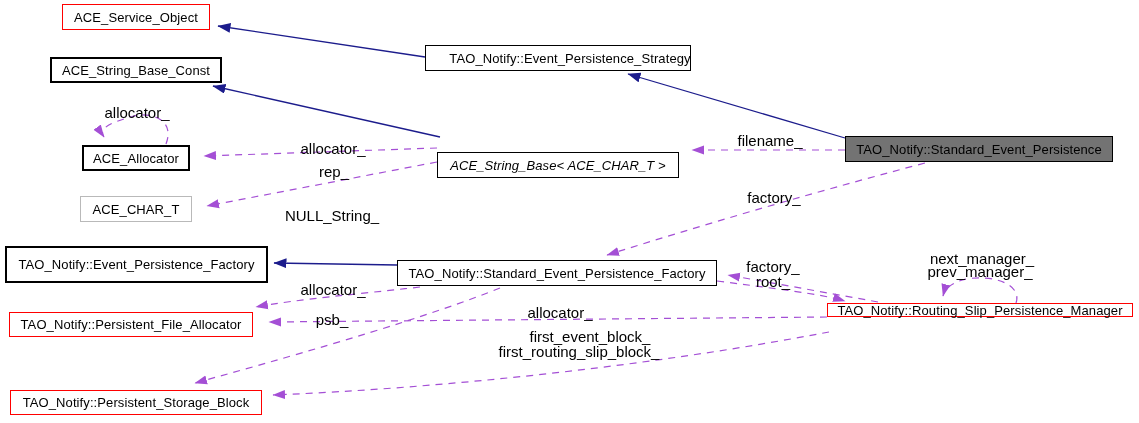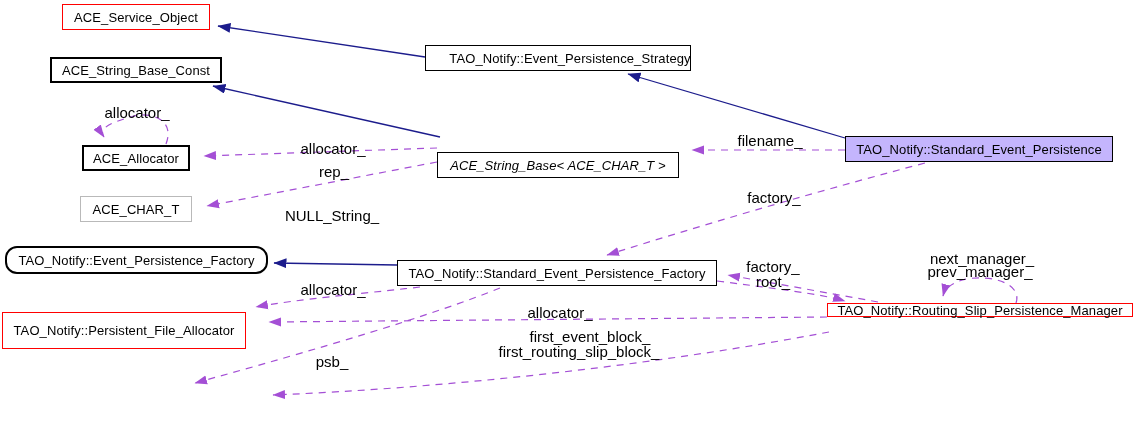--- a/index.html
+++ b/index.html
@@ -17,21 +17,21 @@
     background:#ffffff;
     border:1.2px solid #000000;
     font-size:13px;color:#000000;
     white-space:nowrap;
     box-sizing:border-box;
     letter-spacing:0.1px;
   }
   .node.red{border:1.6px solid #ff0000;}
   .node.graybrd{border:1.2px solid #b9b9b9;}
   .node.bold{border-width:2px;}
-  .node.current{background:#c4b5fd;text-align:center;}
+  .node.current{background:#737373;text-align:center;}
   .elabel{
     position:absolute;
     transform:translate(-50%,-50%);
     font-size:15px;color:#000000;
     white-space:nowrap;
     line-height:13px;
   }
 </style>
 </head>
 <body>
@@ -85,42 +85,45 @@
     </div>
   <div class="node" style="left:425px; top:45px;  width:266px; height:26px;padding-left:24px;">
       <span>TAO_Notify::Event_Persistence_Strategy</span>
     </div>
   <div class="node" style="left:437px; top:152px; width:242px; height:26px;font-style:italic;">
       <span>ACE_String_Base&lt; ACE_CHAR_T &gt;</span>
     </div>
   <div class="node current" style="left:845px; top:136px; width:268px; height:26px;">
       <span>TAO_Notify::Standard_Event_Persistence</span>
     </div>
-  <div class="node bold" style="left:5px;   top:246px; width:263px; height:28px;border-radius:12px;">
+  <div class="node bold" style="left:5px;   top:246px; width:263px; height:37px;">
       <span>TAO_Notify::Event_Persistence_Factory</span>
     </div>
-  <div class="node red" style="left:2px;  top:312px; width:244px; height:37px;">
+  <div class="node red" style="left:9px;  top:312px; width:244px; height:25px;">
       <span>TAO_Notify::Persistent_File_Allocator</span>
+    </div>
+  <div class="node red" style="left:10px;  top:390px; width:252px; height:25px;">
+      <span>TAO_Notify::Persistent_Storage_Block</span>
     </div>
   <div class="node" style="left:397px; top:260px; width:320px; height:26px;">
       <span>TAO_Notify::Standard_Event_Persistence_Factory</span>
     </div>
   <div class="node red" style="left:827px; top:303px; width:306px; height:14px;">
       <span>TAO_Notify::Routing_Slip_Persistence_Manager</span>
     </div>
 
   <div class="elabel" style="left:137px; top:112px;">allocator_</div>
   <div class="elabel" style="left:333px; top:148px;">allocator_</div>
   <div class="elabel" style="left:334px; top:171px;">rep_</div>
   <div class="elabel" style="left:332px; top:183px;margin-top:32px;">NULL_String_</div>
   <div class="elabel" style="left:770px; top:140px;">filename_</div>
   <div class="elabel" style="left:774px; top:197px;">factory_</div>
   <div class="elabel" style="left:773px; top:266px;">factory_</div>
   <div class="elabel" style="left:773px; top:281px;">root_</div>
   <div class="elabel" style="left:982px; top:258px;">next_manager_</div>
   <div class="elabel" style="left:980px; top:271px;">prev_manager_</div>
   <div class="elabel" style="left:333px; top:289px;">allocator_</div>
   <div class="elabel" style="left:560px; top:312px;">allocator_</div>
-  <div class="elabel" style="left:332px; top:319px;margin-top:42px;">psb_</div>
+  <div class="elabel" style="left:332px; top:319px;">psb_</div>
   <div class="elabel" style="left:559px; top:336px;margin-left:31px;">first_event_block_</div>
   <div class="elabel" style="left:579px; top:351px;">first_routing_slip_block_</div>
 
 </div>
 
 </body></html>

